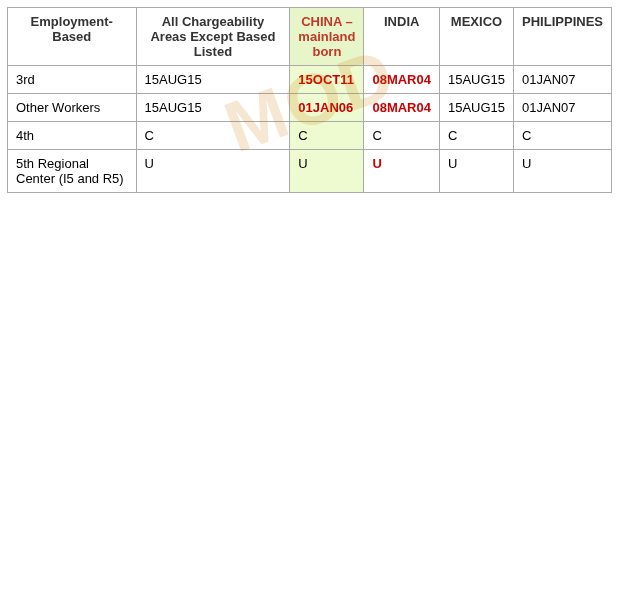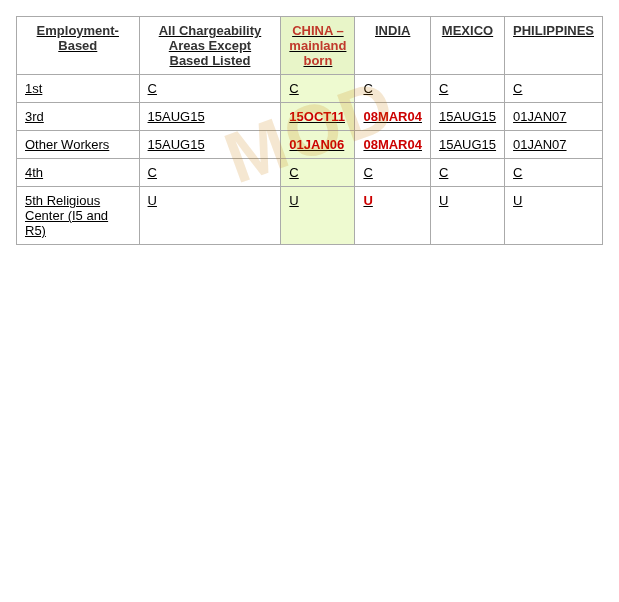--- a/index.html
+++ b/index.html
@@ -4,22 +4,21 @@
   <style>
     * { box-sizing: border-box; margin: 0; padding: 0; }
     body {
       font-family: Arial, sans-serif;
       font-size: 13px;
       background: #fff;
       width: 619px;
     }
     .table-container {
       width: 619px;
-      padding: 16px;
-      text-decoration: underline;
+      padding: 7px;
     }
     table {
       border-collapse: collapse;
       width: 100%;
     }
     th, td {
       border: 1px solid #aaa;
       padding: 6px 8px;
       vertical-align: top;
       font-size: 13px;
@@ -56,28 +55,20 @@
         <tr>
           <th>Employment-<br>Based</th>
           <th>All Chargeability Areas Except Based Listed</th>
           <th class="china-col">CHINA –<br>mainland<br>born</th>
           <th>INDIA</th>
           <th>MEXICO</th>
           <th>PHILIPPINES</th>
         </tr>
       </thead>
       <tbody id="table-body">
-      <tr>
-            <td>1st</td>
-            <td>C</td>
-            <td class="china-col">C</td>
-            <td>C</td>
-            <td>C</td>
-            <td>C</td>
-          </tr>
           <tr>
             <td>3rd</td>
             <td>15AUG15</td>
             <td class="china-col highlight-red">15OCT11</td>
             <td class="highlight-red">08MAR04</td>
             <td>15AUG15</td>
             <td>01JAN07</td>
           </tr>
           <tr>
             <td>Other Workers</td>
@@ -89,21 +80,21 @@
           </tr>
           <tr>
             <td>4th</td>
             <td>C</td>
             <td class="china-col">C</td>
             <td>C</td>
             <td>C</td>
             <td>C</td>
           </tr>
           <tr>
-            <td>5th Religious Center (I5 and R5)</td>
+            <td>5th Regional Center (I5 and R5)</td>
             <td>U</td>
             <td class="china-col">U</td>
             <td class="highlight-red">U</td>
             <td>U</td>
             <td>U</td>
           </tr>
         </tbody>
     </table>
 
     <div style="position:absolute;top:0;left:0;width:100%;height:100%;pointer-events:none;display:flex;align-items:center;justify-content:center;">

